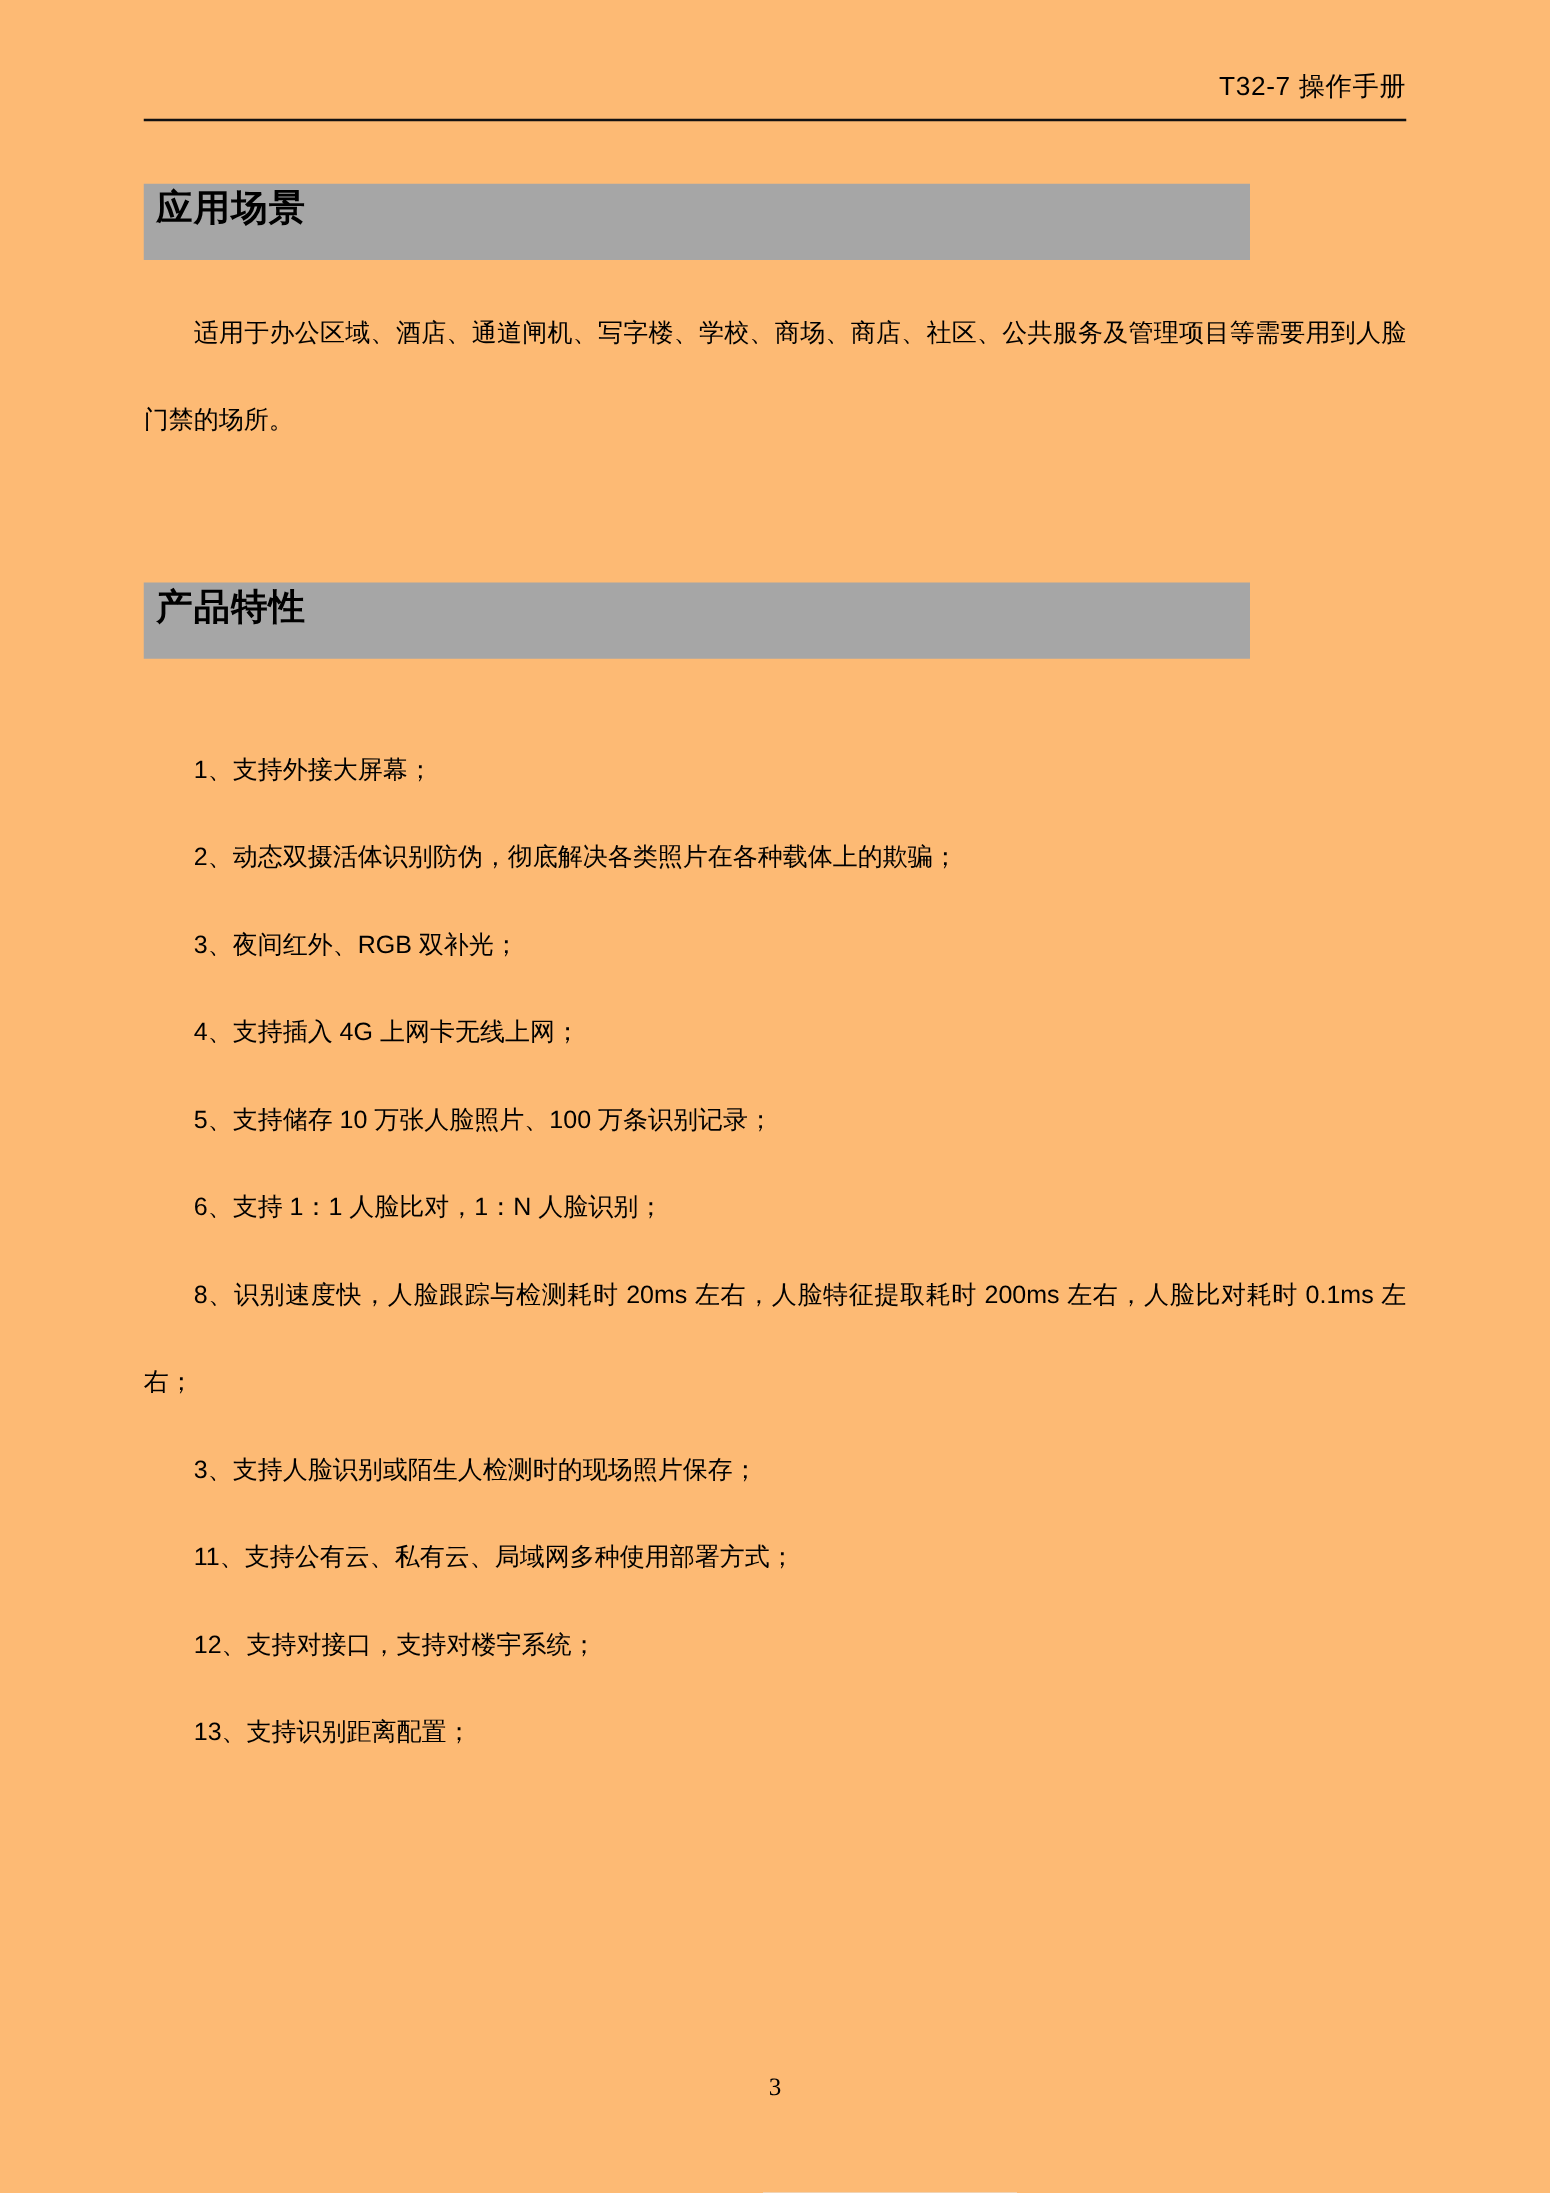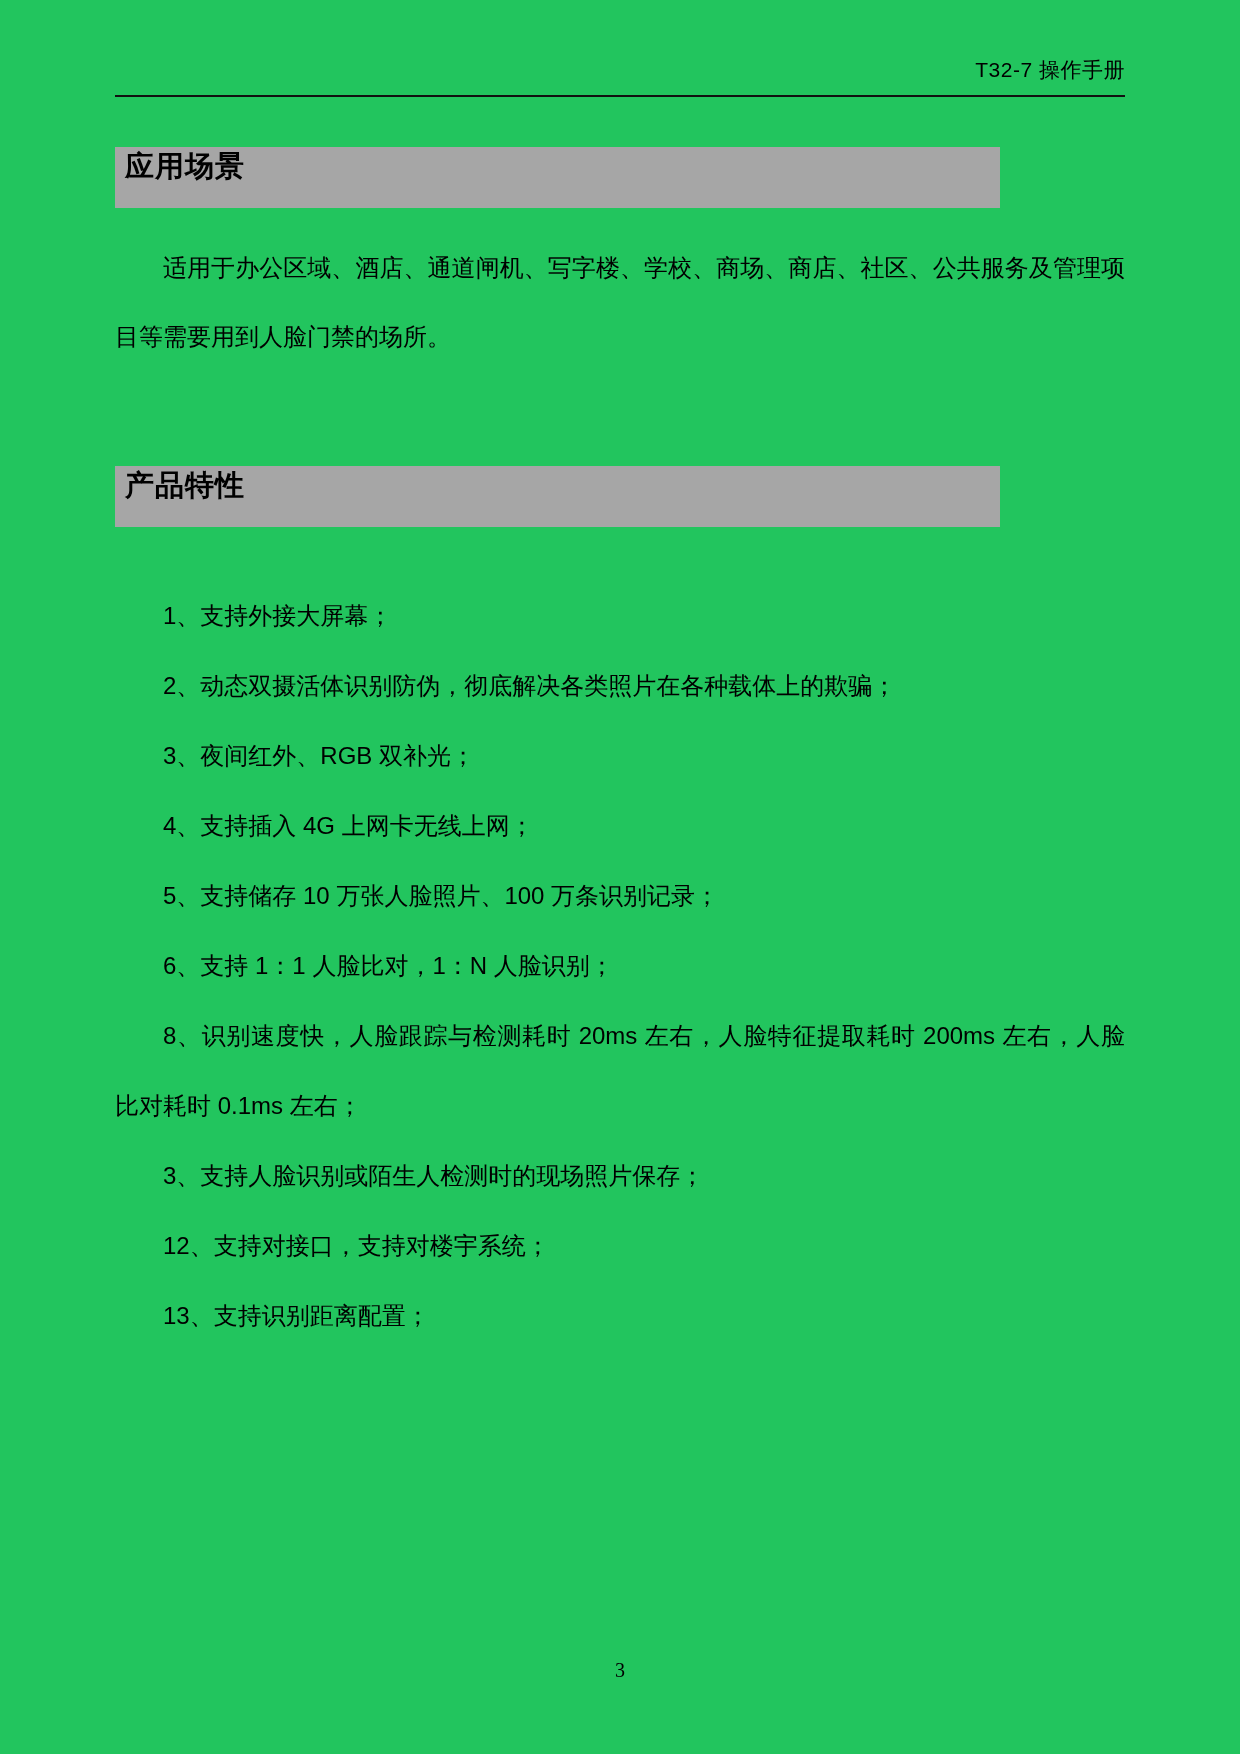--- a/index.html
+++ b/index.html
@@ -1,20 +1,20 @@
 <!DOCTYPE html>
 <html><head>
 <meta charset="utf-8">
 <style>
   html,body { margin:0; padding:0; background:#e8e8e8; }
   .page {
     position:relative;
     width:1240px; height:1754px;
     margin:0 auto;
-    background:#22c55e;
+    background:#fdba74;
     box-sizing:border-box;
     padding:55px 115px 0 115px;
     font-family:"Liberation Sans", sans-serif;
     color:#000;
     overflow:hidden;
   }
   .doc-header {
     height:30px; line-height:30px;
     padding-bottom:10px;
     border-bottom:2px solid #111;
@@ -27,21 +27,21 @@
     margin-top:50px;
     background:#a6a6a6;
     display:flex; align-items:flex-start;
     padding-left:10px;
     box-sizing:border-box;
     font-size:29px; font-weight:bold;
     letter-spacing:1px;
   }
   .section-bar.bar2 { margin-top:95px; }
   .body-text {
-    font-size:24px;
+    font-size:20px;
     line-height:70px;
     margin:0;
     text-align:justify;
     text-justify:inter-ideograph;
     text-indent:2em;
     word-break:break-all;
   }
   p.intro { margin-top:25px; line-height:69px; }
   .feature-list { margin-top:54px; }
   .page-footer {
@@ -74,20 +74,21 @@
 
   <div class="feature-list">
     <p class="body-text">1、支持外接大屏幕；</p>
     <p class="body-text">2、动态双摄活体识别防伪，彻底解决各类照片在各种载体上的欺骗；</p>
     <p class="body-text">3、夜间红外、RGB 双补光；</p>
     <p class="body-text">4、支持插入 4G 上网卡无线上网；</p>
     <p class="body-text">5、支持储存 10 万张人脸照片、100 万条识别记录；</p>
     <p class="body-text">6、支持 1：1 人脸比对，1：N 人脸识别；</p>
     <p class="body-text">8、识别速度快，人脸跟踪与检测耗时 20ms 左右，人脸特征提取耗时 200ms 左右，人脸比对耗时 0.1ms 左右；</p>
     <p class="body-text">3、支持人脸识别或陌生人检测时的现场照片保存；</p>
+    <p class="body-text">11、支持公有云、私有云、局域网多种使用部署方式；</p>
     <p class="body-text">12、支持对接口，支持对楼宇系统；</p>
     <p class="body-text">13、支持识别距离配置；</p>
   </div>
 
   <div class="page-footer">
     <span>3</span>
   </div>
 
 </div>
 

